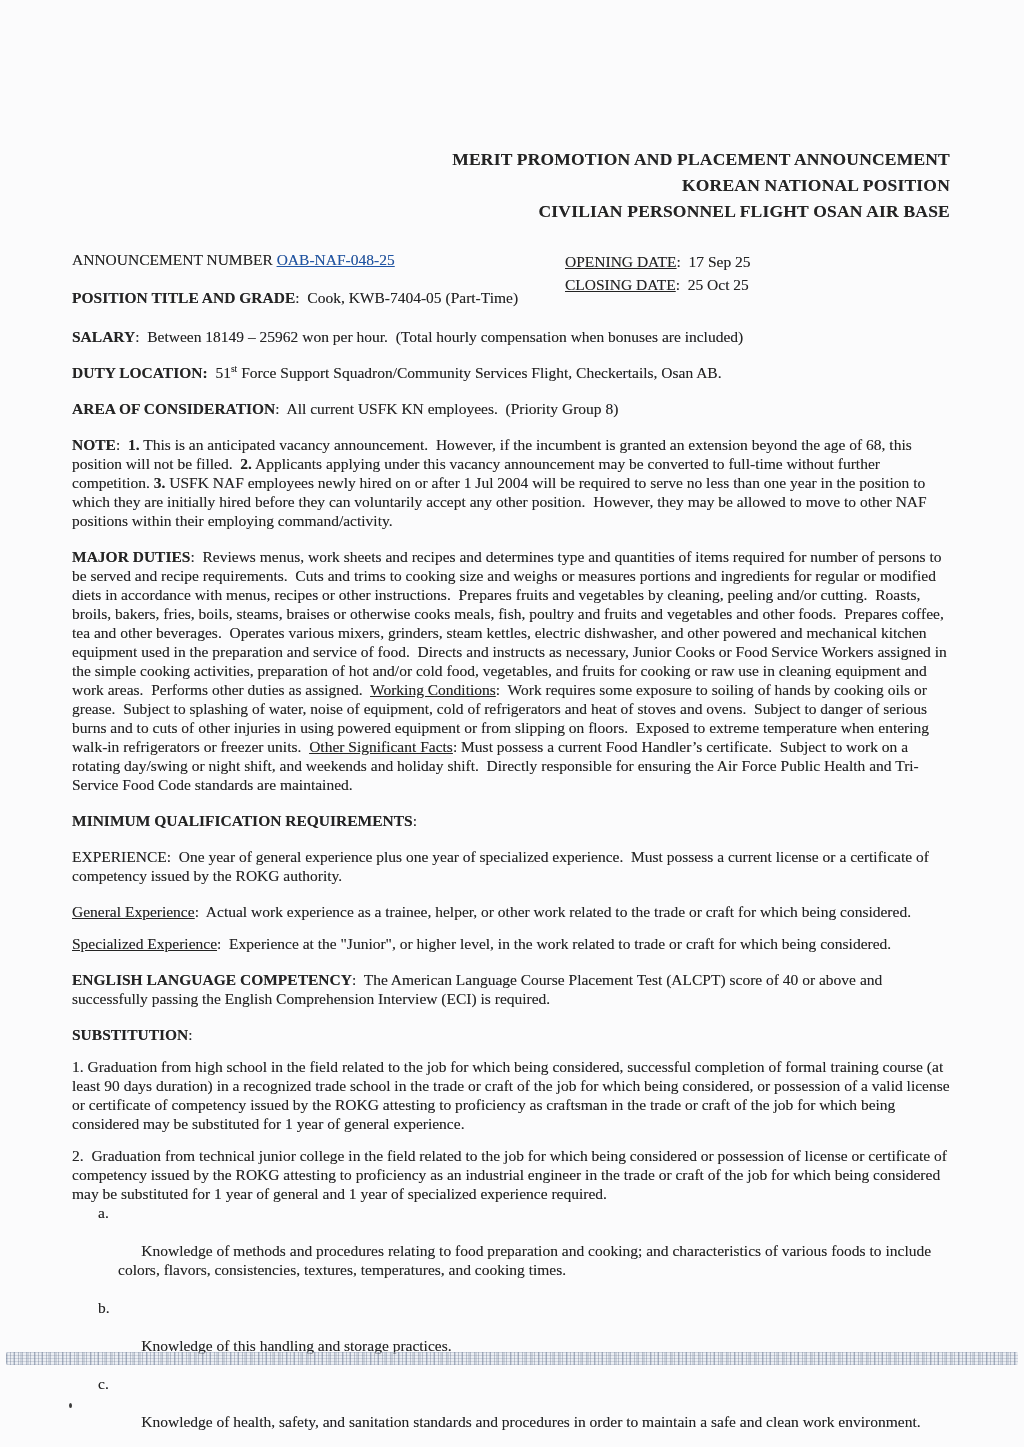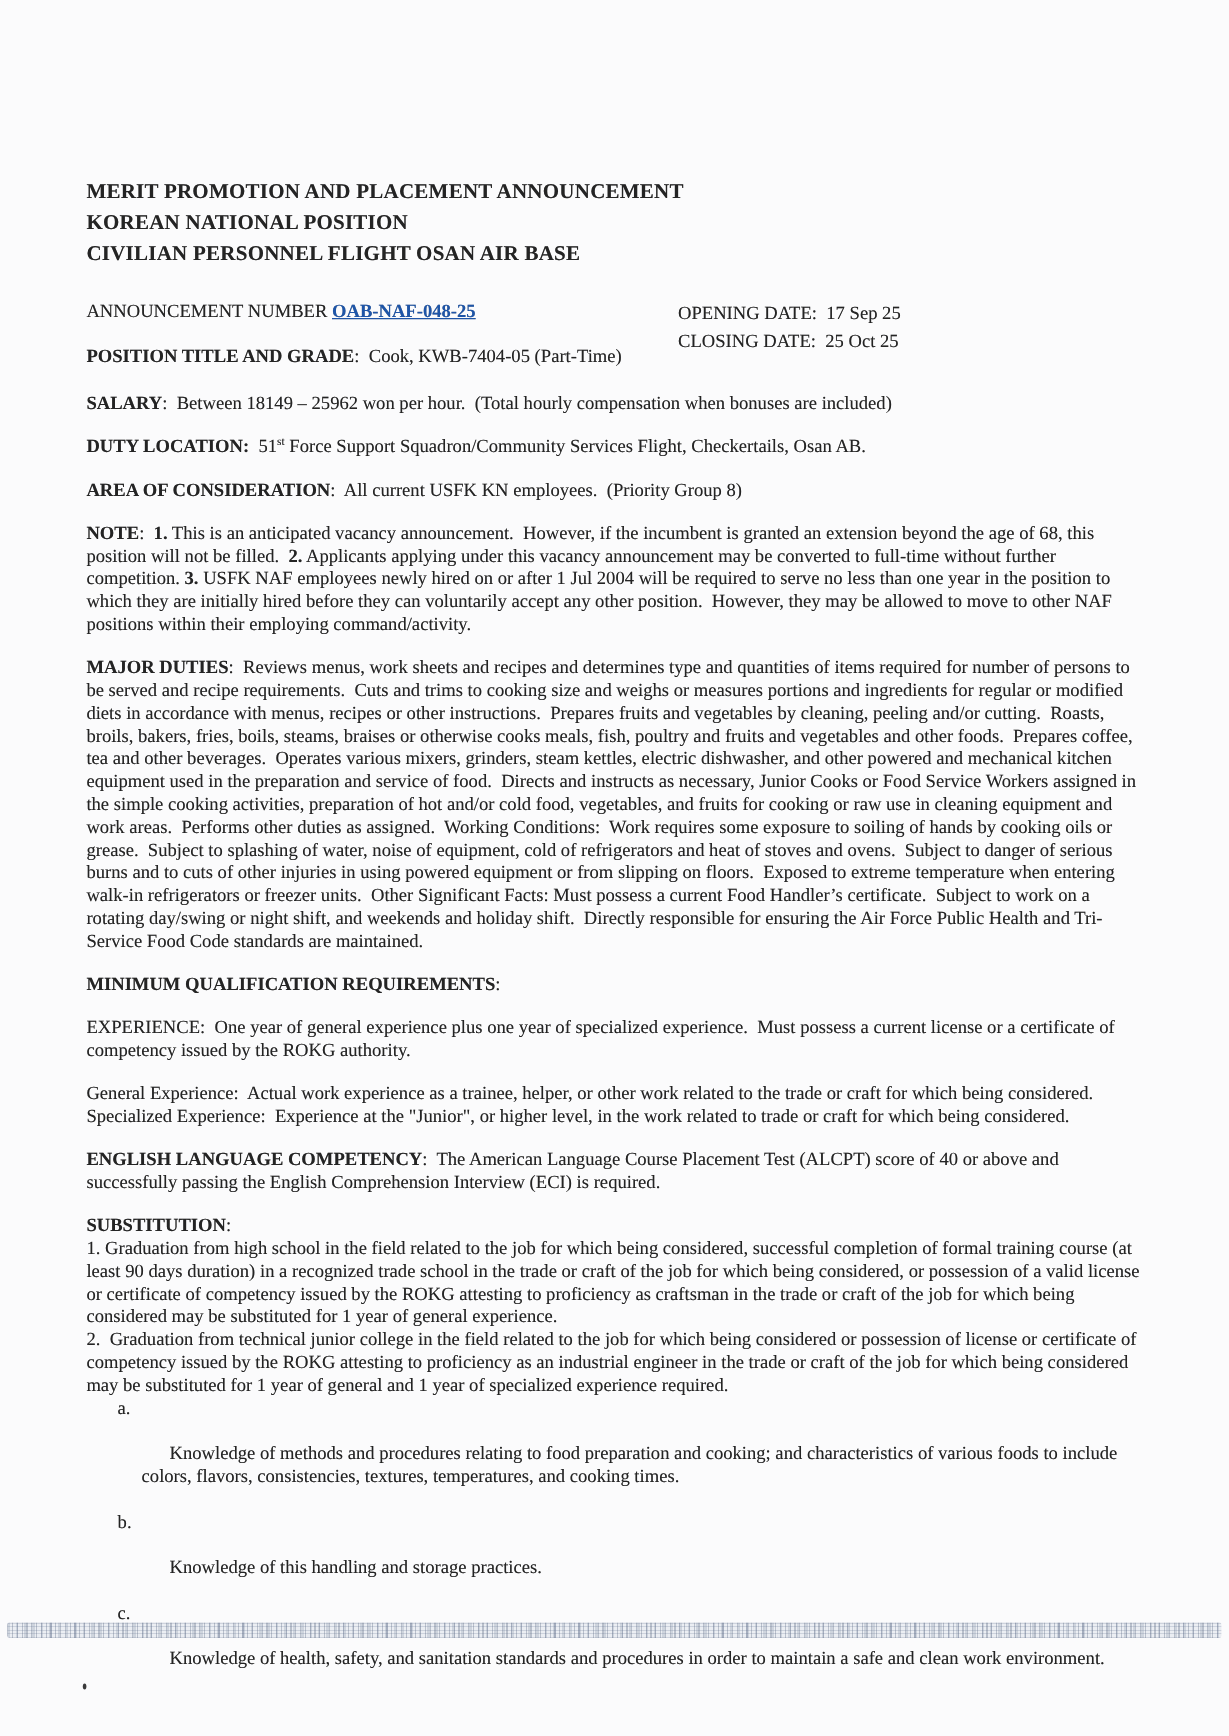--- a/index.html
+++ b/index.html
@@ -7,34 +7,34 @@
     width:1024px;height:1447px;
     background:#fbfbfc;
     font-family:"Liberation Serif","DejaVu Serif",serif;
     font-size:15.5px;
     color:#242424;
     position:relative;
     overflow:hidden;
     text-shadow:0 0 0.5px rgba(50,50,50,0.45);
   }
   .page{position:absolute;left:72px;top:146px;width:878px;}
-  .title{text-align:left;font-weight:bold;font-size:17.5px;line-height:26px;letter-spacing:0.2px;}
+  .title{text-align:right;font-weight:bold;font-size:17.5px;line-height:26px;letter-spacing:0.2px;}
   .title div{white-space:nowrap;}
   .hf{position:relative;height:60px;margin-top:26px;}
   .hf-announce{position:absolute;top:0;left:0;margin:0;line-height:20px;white-space:pre-wrap;}
   .hf-dates{position:absolute;top:0;left:493px;}
   .hf-dates p{margin:0;line-height:23px;white-space:pre-wrap;}
   .hf-pos{position:absolute;top:38px;left:0;margin:0;line-height:20px;white-space:pre-wrap;}
   .para{margin:17px 0 0 0;line-height:19px;white-space:pre-wrap;}
-  .para.tight{margin-top:0;}
+  .para.tight{margin-top:13px;}
   .run-b{font-weight:bold;}
-  .run-u{}
+  .run-u{text-decoration:underline;}
   .run-bu{font-weight:bold;}
   .run-sup{vertical-align:super;font-size:9.5px;line-height:0;font-family:Liberation Serif, serif;}
-  .run-link{color:#1e55a8;font-weight:bold;text-decoration:underline;cursor:pointer;}
+  .run-link{color:#1e55a8;font-weight:normal;text-decoration:underline;cursor:pointer;}
   .kl{margin:0;}
   .kl-item{position:relative;padding-left:46px;line-height:19px;white-space:pre-wrap;}
   .kl-marker{position:absolute;left:26px;top:0;}
   .scan-band{
     position:absolute;left:6px;top:1352px;width:1012px;height:13px;
     background-color:rgba(196,204,218,0.40);
     background-image:
       repeating-linear-gradient(90deg, rgba(70,85,115,0.30) 0 1px, rgba(0,0,0,0) 1px 4px),
       repeating-linear-gradient(90deg, rgba(120,135,160,0.25) 0 2px, rgba(0,0,0,0) 2px 7px),
       repeating-linear-gradient(0deg, rgba(150,160,180,0.30) 0 1px, rgba(255,255,255,0.25) 1px 3px);

